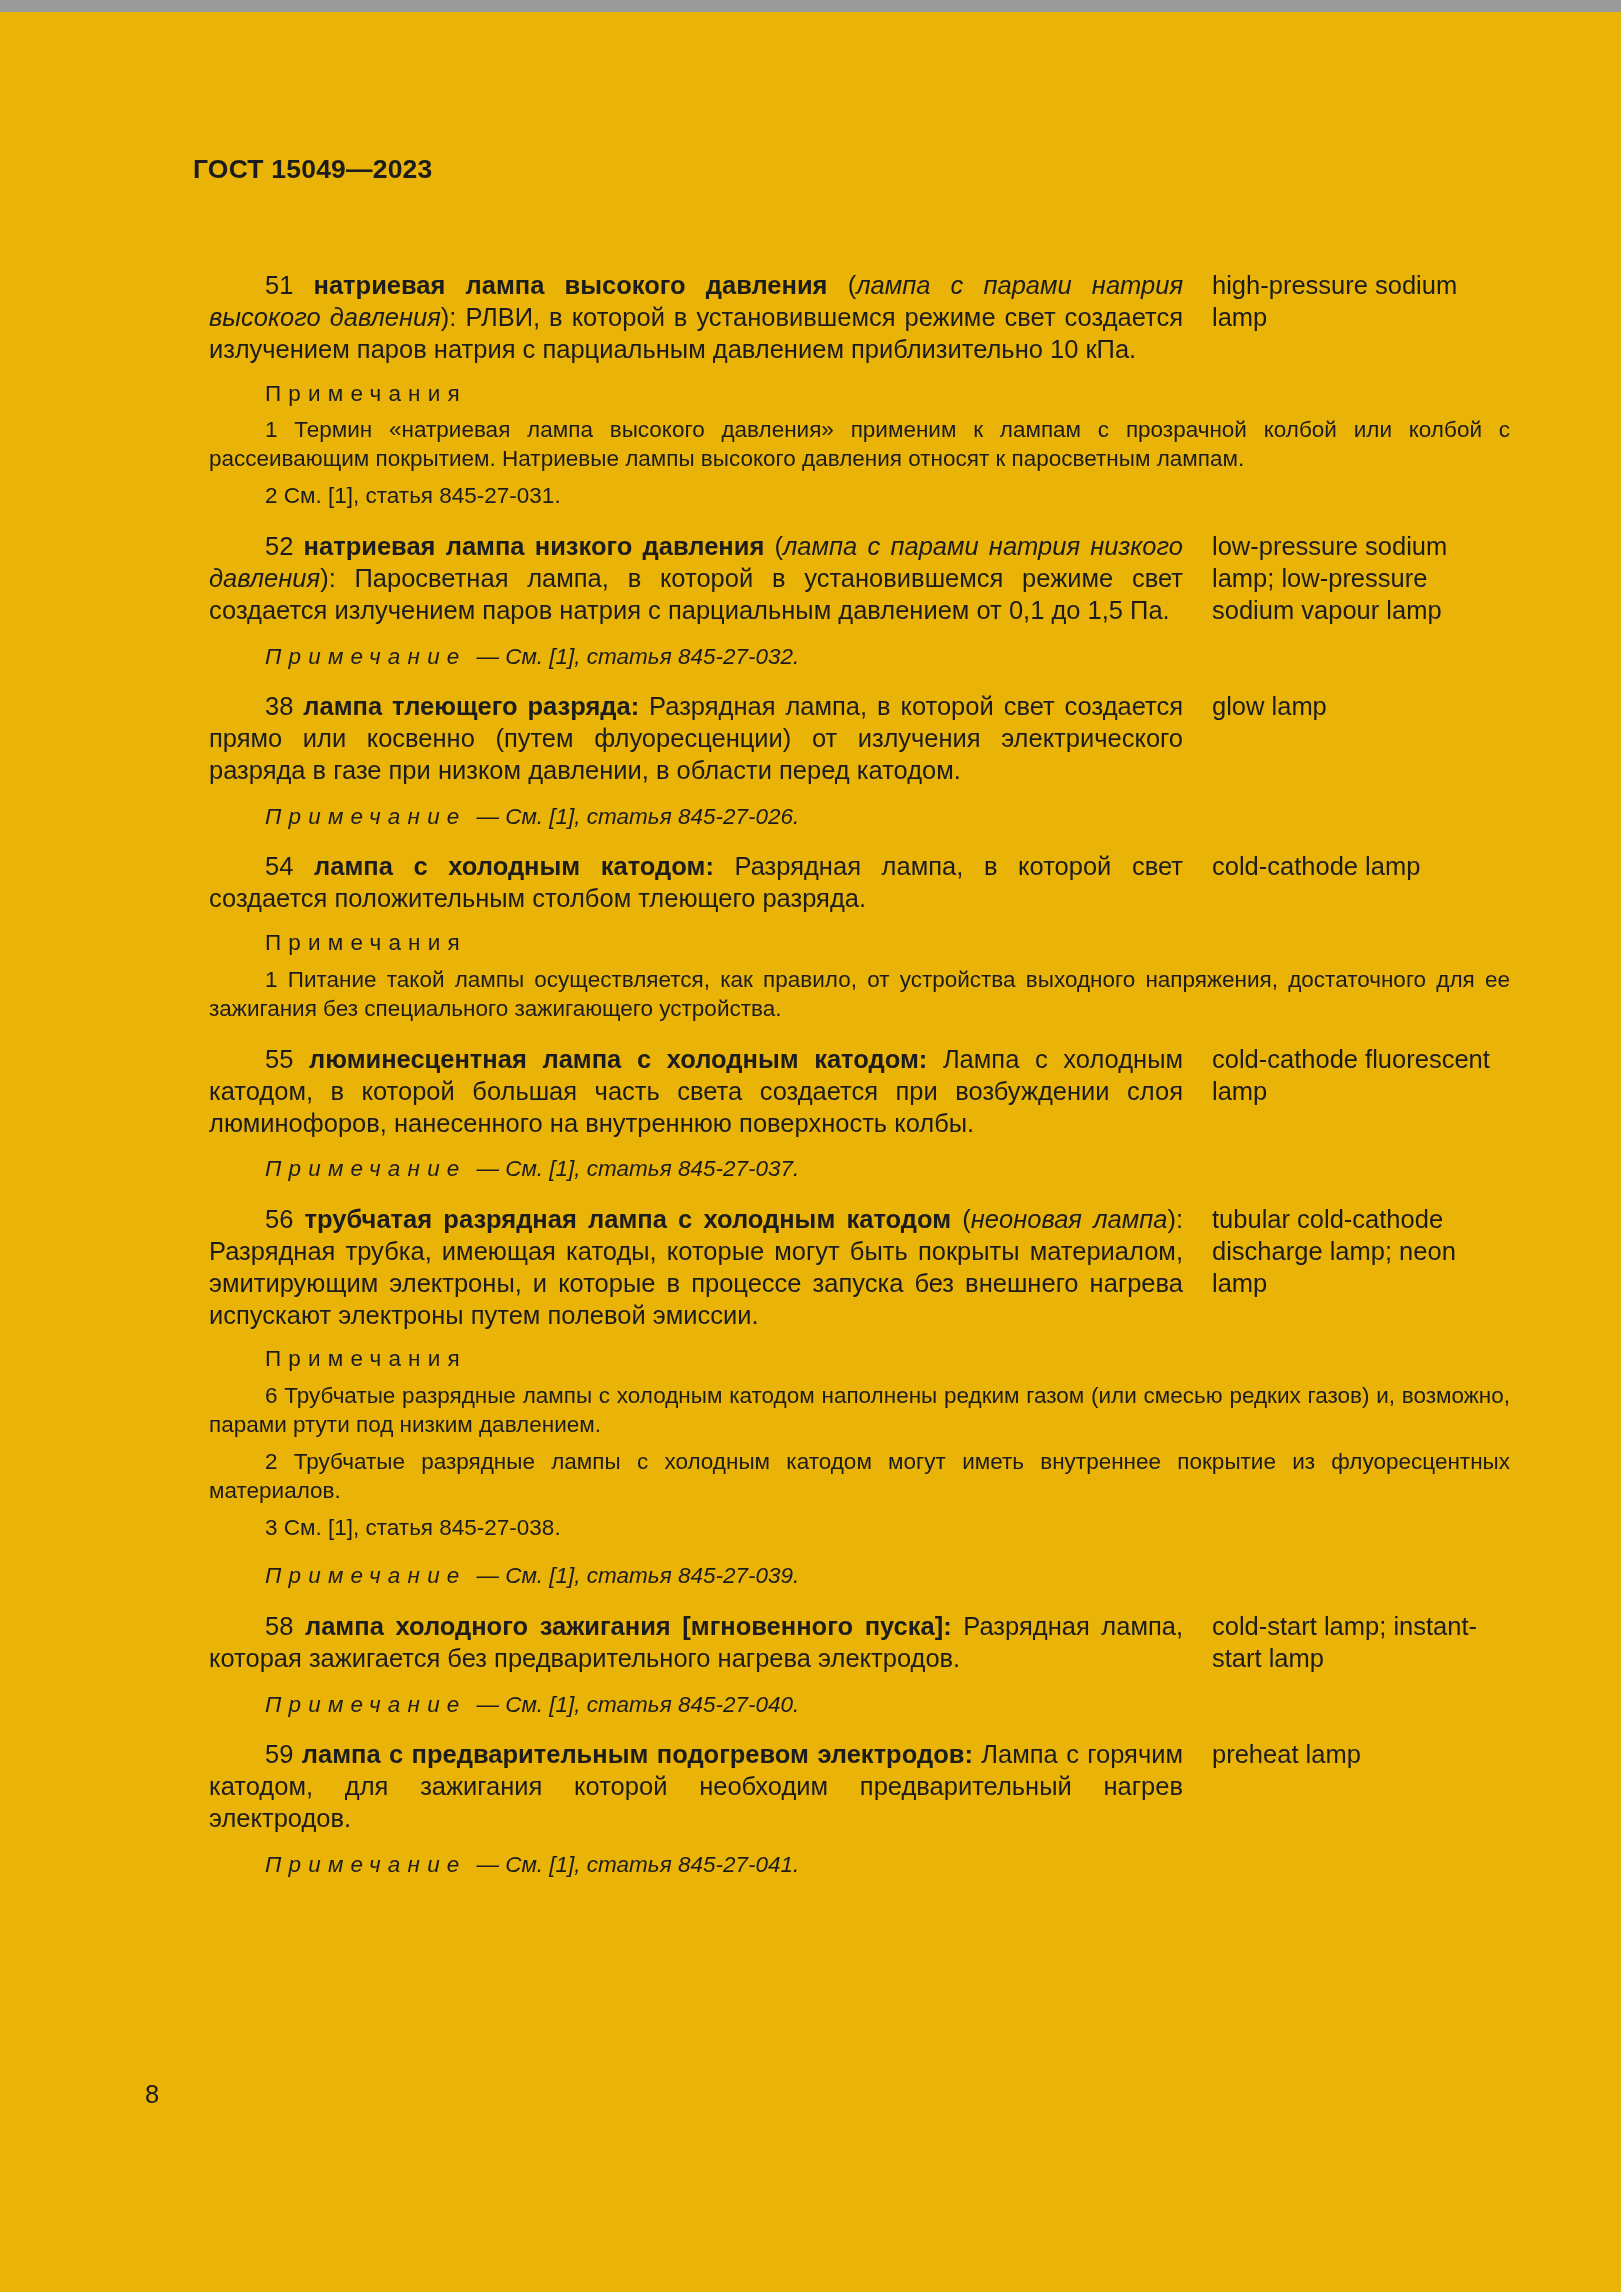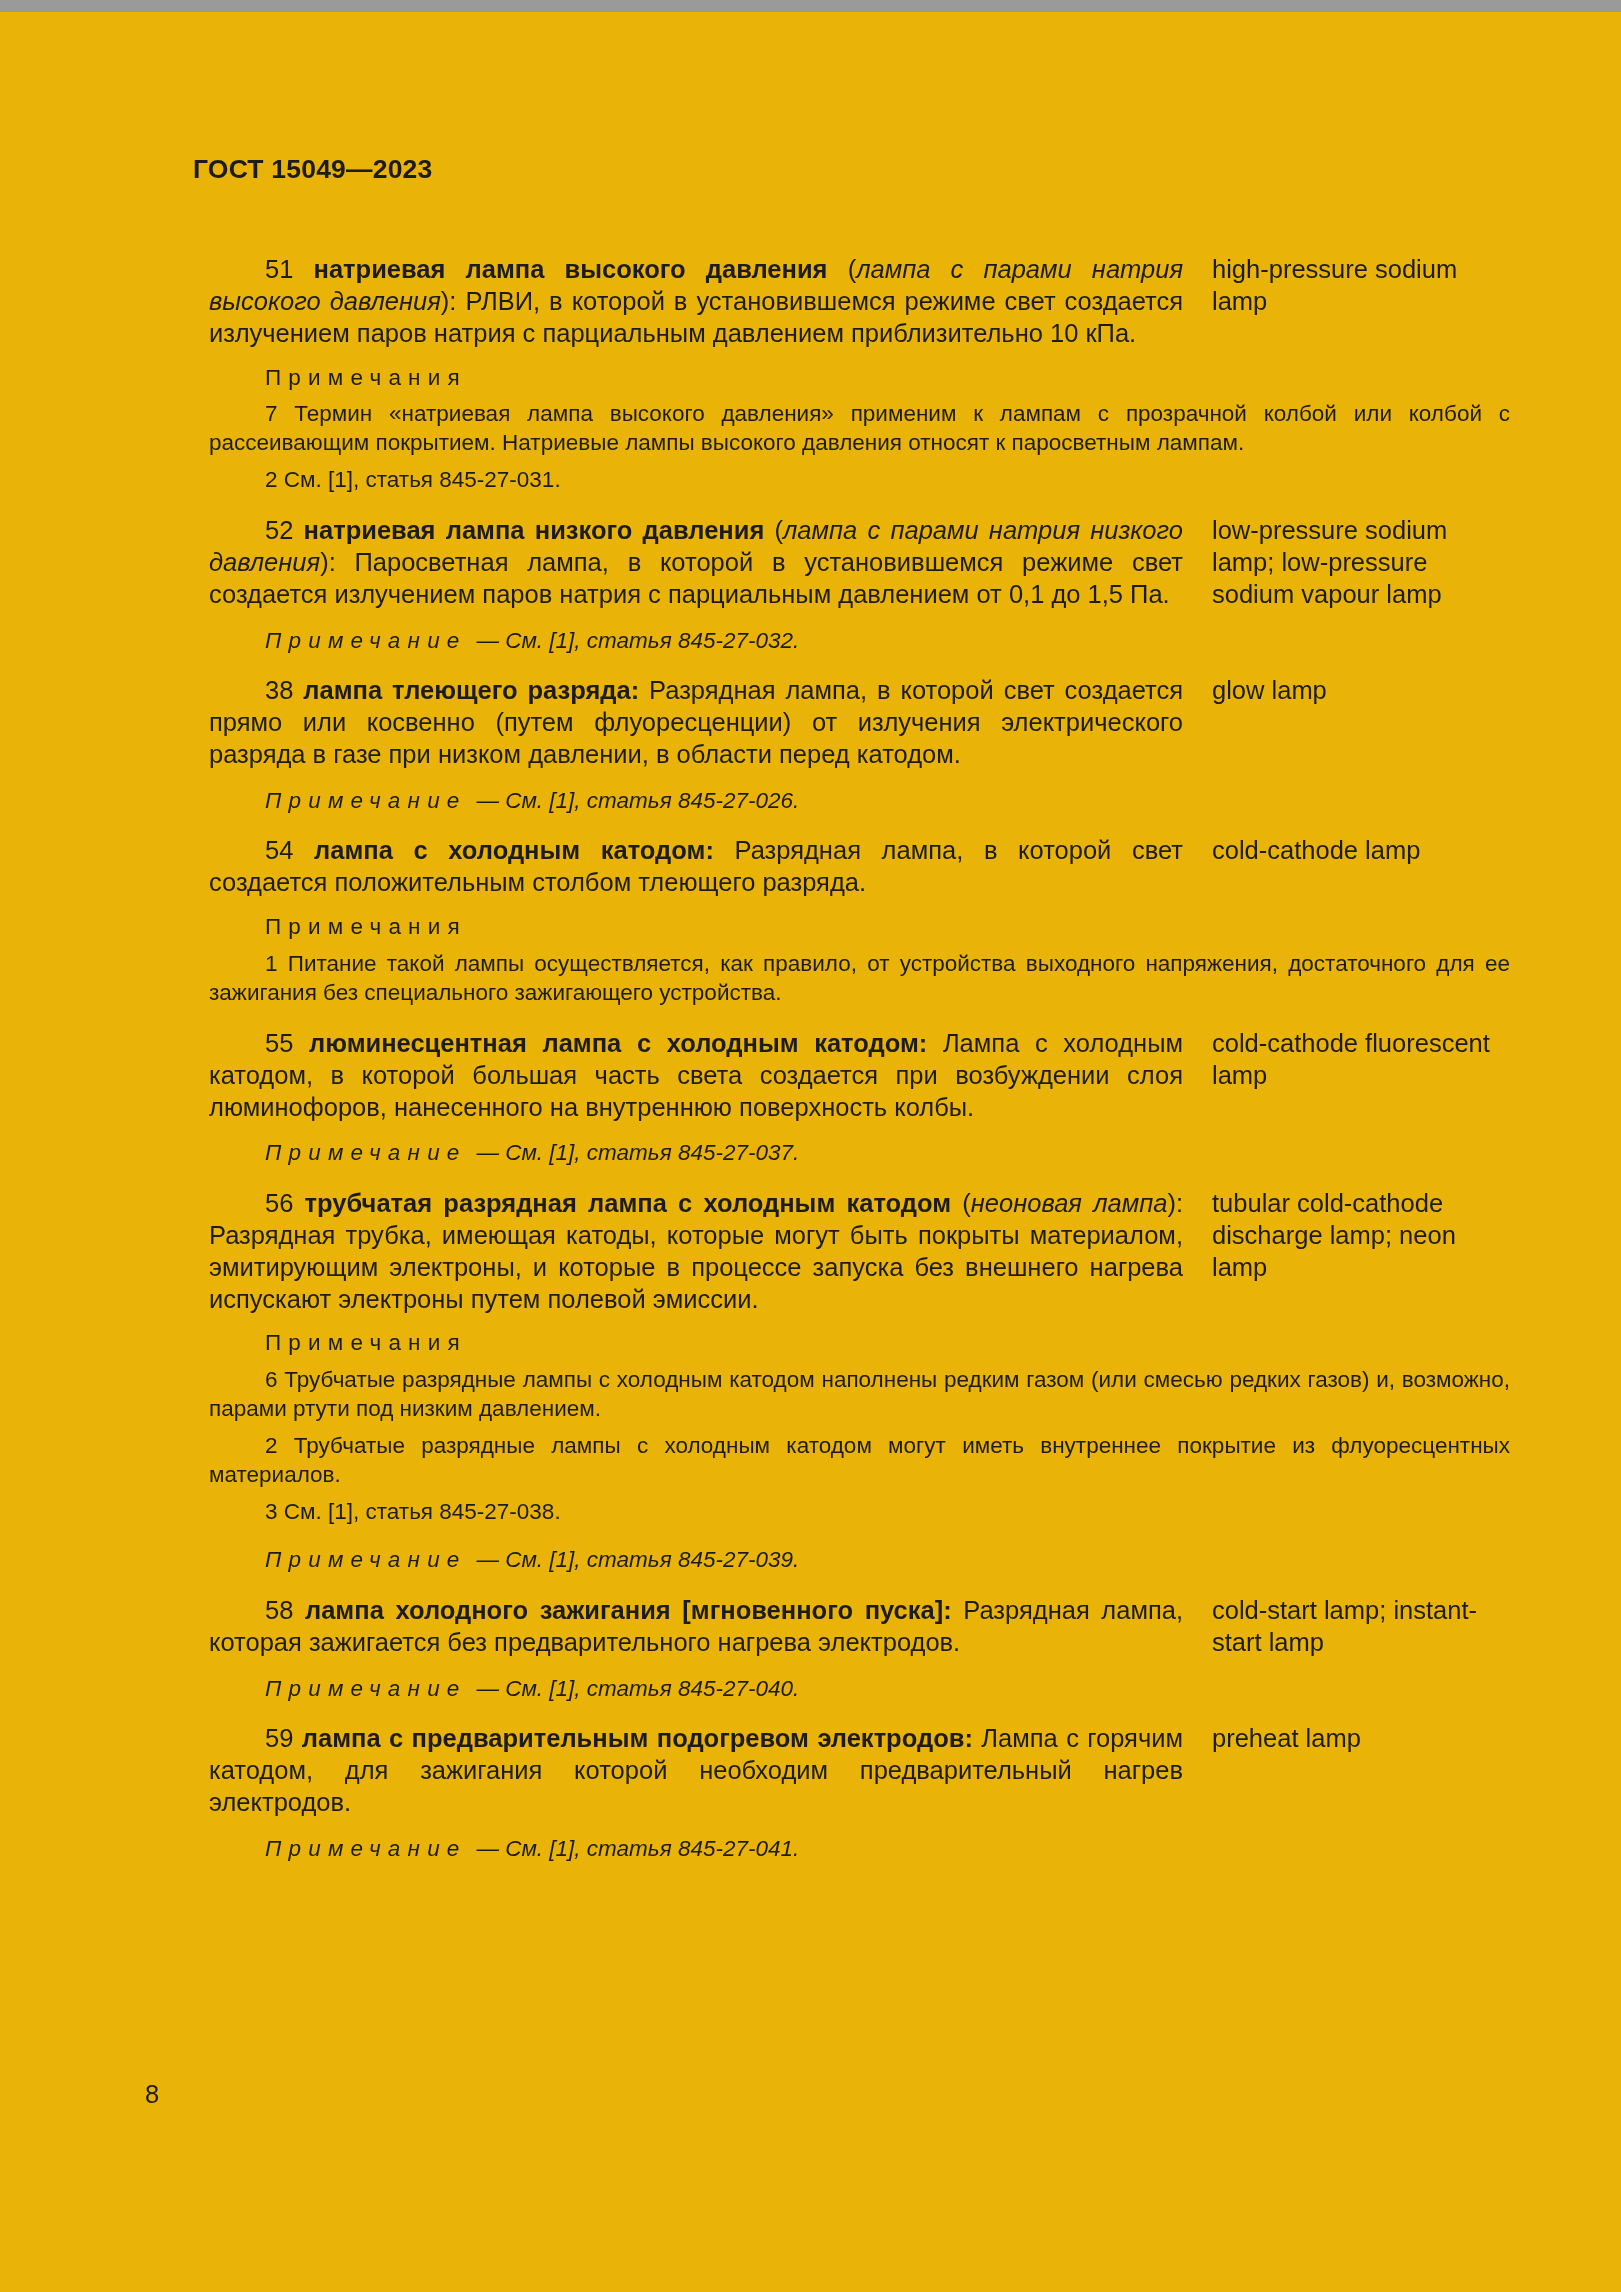--- a/index.html
+++ b/index.html
@@ -11,21 +11,21 @@
     font-family:"Liberation Sans", sans-serif;
     color:#1c1c1c;
     overflow:hidden;
   }
   .doc-header {
     position:absolute; left:193px; top:143px;
     font-size:26.5px; font-weight:bold; line-height:29px;
     letter-spacing:0.2px;
   }
   .content {
-    position:absolute; left:209px; top:208px; width:1301px;
+    position:absolute; left:209px; top:224px; width:1301px;
   }
   .term-block { margin-top:19.6px; }
   .term-block.first { margin-top:33px; }
   .term-grid {
     display:grid;
     grid-template-columns:974px 297px;
     column-gap:29px;
     align-items:start;
   }
   .term-def {
@@ -69,21 +69,21 @@
   <div class="doc-header">ГОСТ 15049—2023</div>
 
   <div class="content">
 
     <section class="term-block first">
       <div class="term-grid">
         <p class="term-def"><span class="run-r">51 </span><span class="run-b">натриевая лампа высокого давления</span><span class="run-r"> (</span><span class="run-i">лампа с парами натрия высокого давления</span><span class="run-r">): РЛВИ, в которой в установившемся режиме свет создается излучением паров натрия с парциальным давлением приблизительно 10 кПа.</span></p>
         <p class="term-en">high-pressure sodium lamp</p>
       </div>
       <p class="notes-label">Примечания</p>
-      <p class="note wide">7 Термин «натриевая лампа высокого давления» применим к лампам с прозрачной колбой или колбой с рассеивающим покрытием. Натриевые лампы высокого давления относят к паросветным лампам.</p>
+      <p class="note wide">1 Термин «натриевая лампа высокого давления» применим к лампам с прозрачной колбой или колбой с рассеивающим покрытием. Натриевые лампы высокого давления относят к паросветным лампам.</p>
       <p class="note wide">2 См. [1], статья 845-27-031.</p>
     </section>
 
     <section class="term-block">
       <div class="term-grid">
         <p class="term-def"><span class="run-r">52 </span><span class="run-b">натриевая лампа низкого давления</span><span class="run-r"> (</span><span class="run-i">лампа с парами натрия низкого давления</span><span class="run-r">): Паросветная лампа, в которой в установившемся режиме свет создается излучением паров натрия с парциальным давлением от 0,1 до 1,5 Па.</span></p>
         <p class="term-en">low-pressure sodium lamp; low-pressure sodium vapour lamp</p>
       </div>
       <p class="note single"><span class="note-label">Примечание</span><span>— См. [1], статья 845-27-032.</span></p>
     </section>

